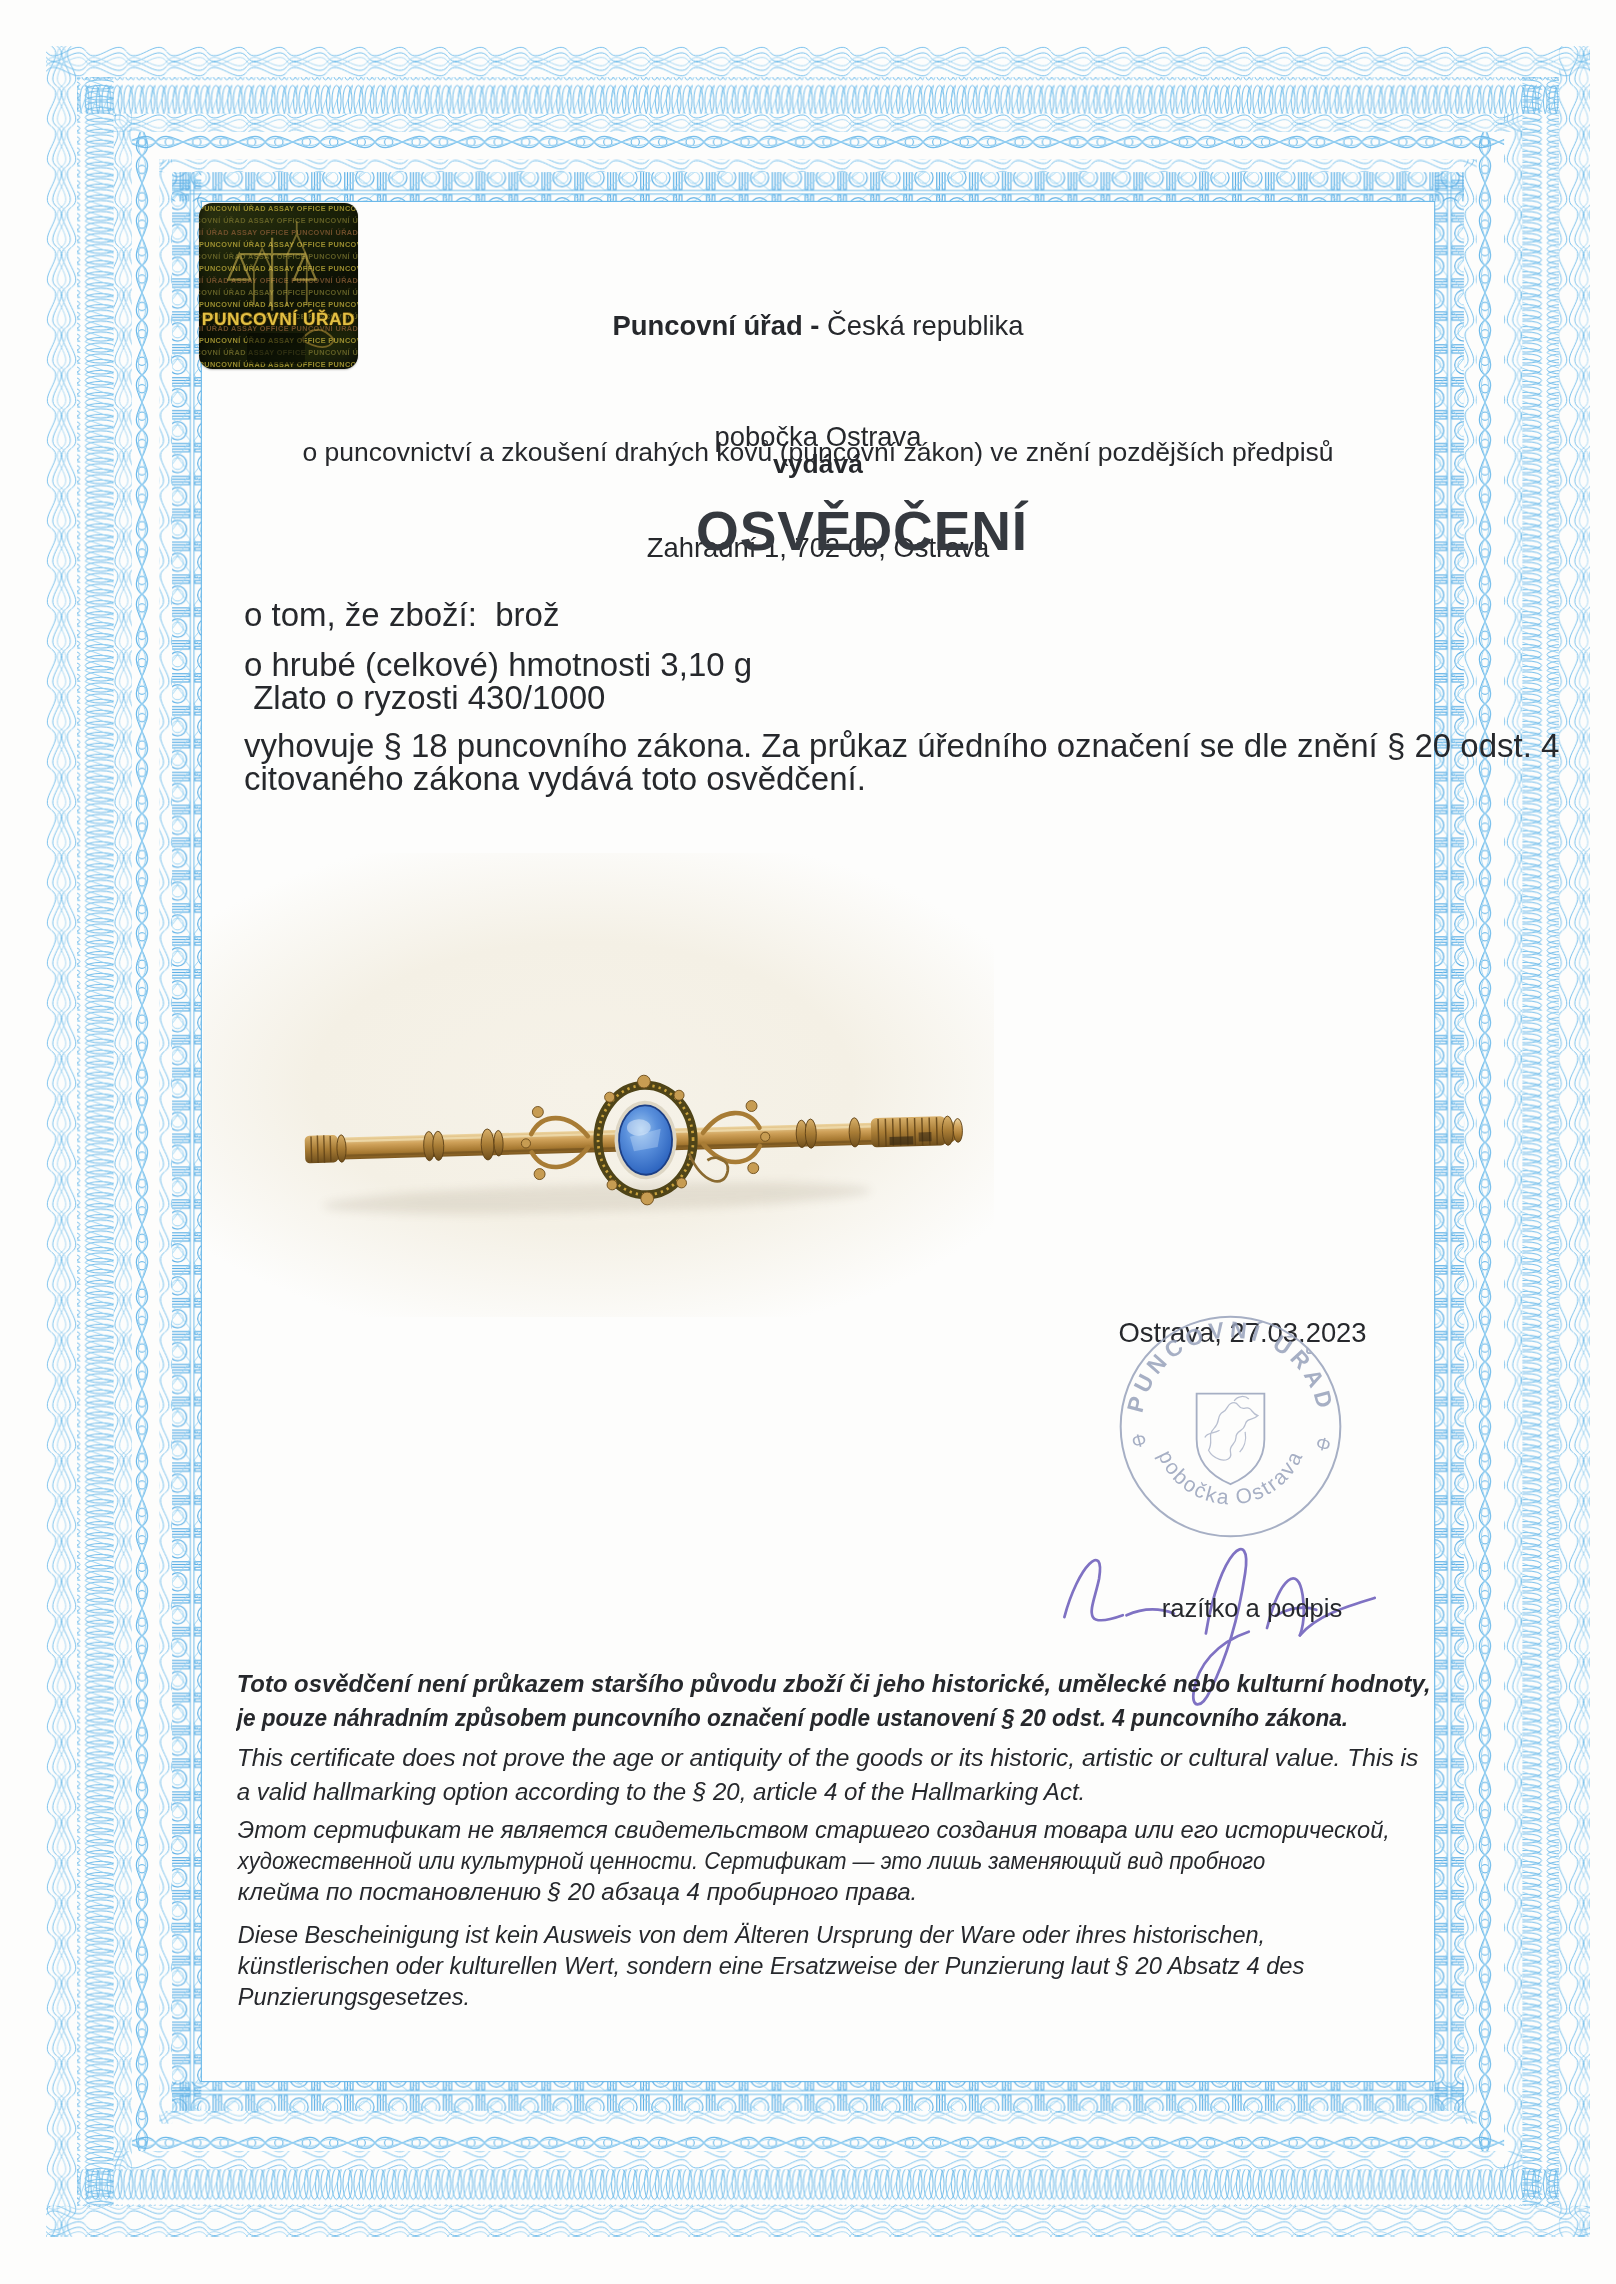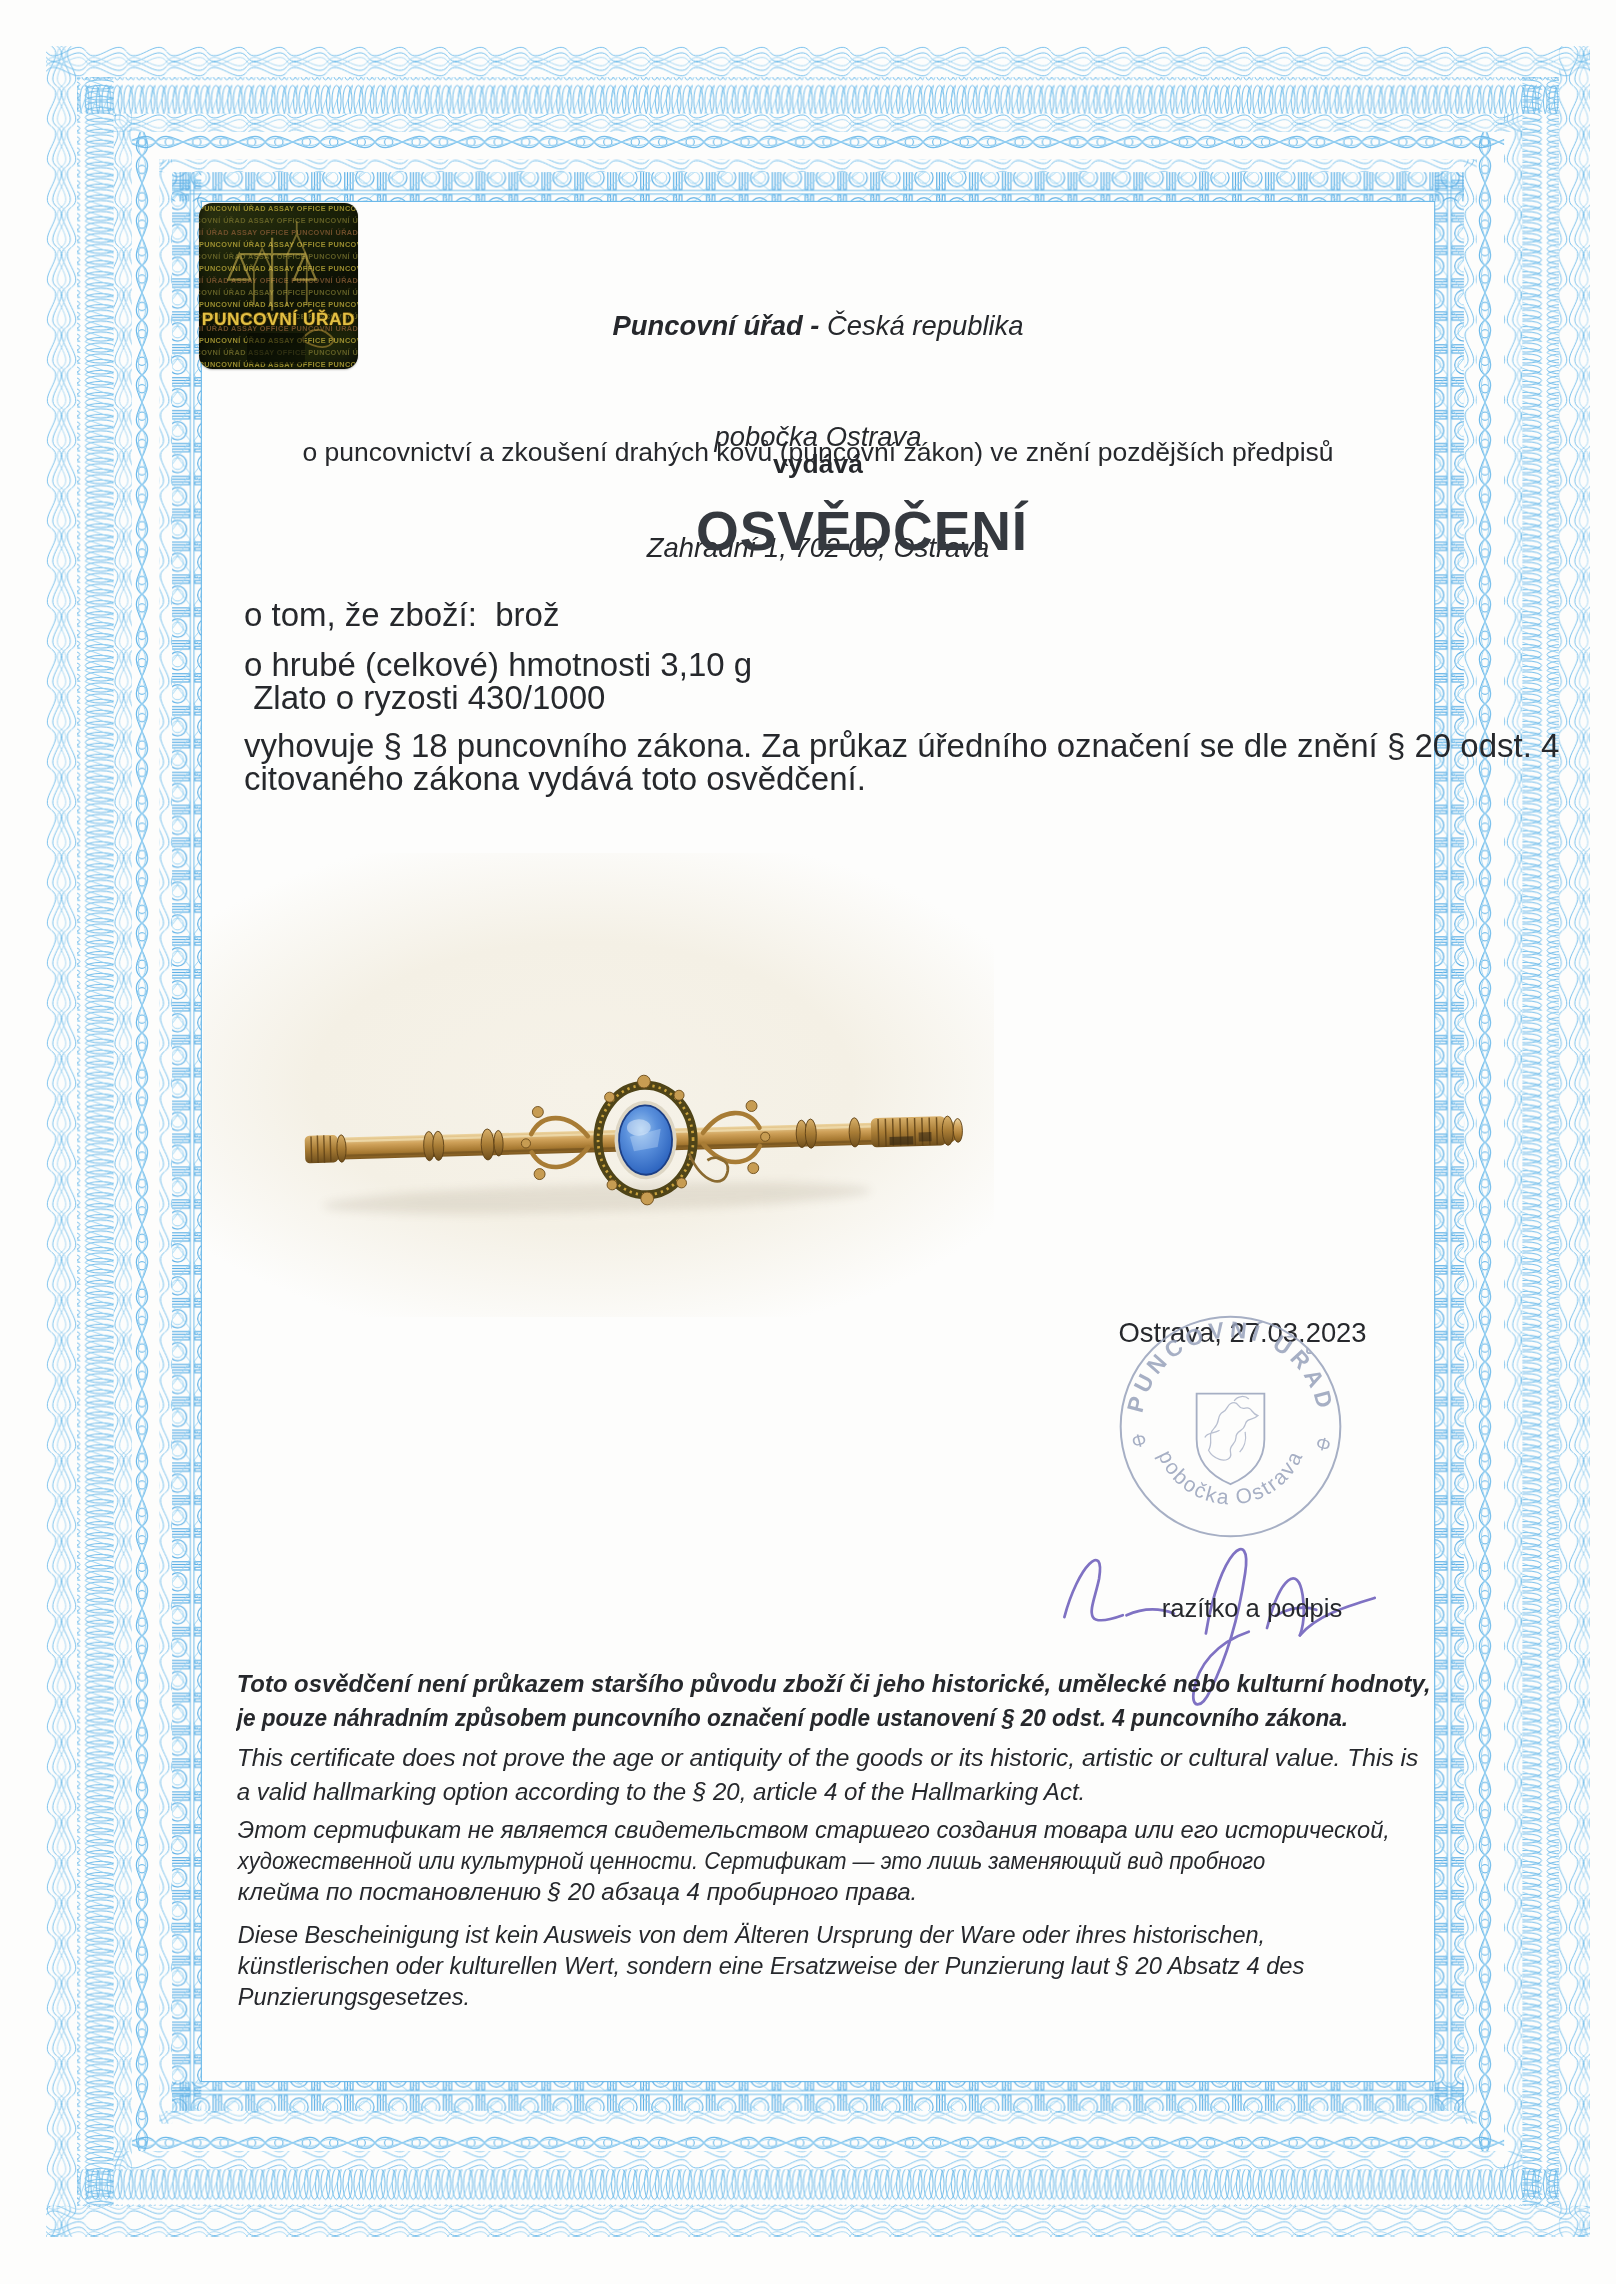--- a/index.html
+++ b/index.html
@@ -19,21 +19,21 @@
   .holo-row.dim{color:#6e6a2a;margin-left:-20px;}
   .holo-row.red{color:#7d5530;margin-left:-37px;}
   .holo-banner{position:absolute;left:0;right:0;top:106px;text-align:center;
     font-size:17.4px;font-weight:bold;letter-spacing:0.5px;color:#e3c043;
     text-shadow:0 0.9px 0 #3a2e08,0 -0.9px 0 #6b5410,0.9px 0 0 #3a2e08,-0.9px 0 0 #3a2e08;}
   .holo-dark{position:absolute;left:48px;top:130px;width:58px;height:31px;
     background:rgba(4,7,2,.55);border-radius:2.7px;filter:blur(0.5px);}
 
   
   .c-line{left:201px;width:1234px;text-align:center;white-space:pre;}
-  .issuer{top:233px;font-size:27.4px;line-height:37px;font-style:italic;}
+  .issuer{top:233px;font-size:27.4px;line-height:37px;}
   .issuer b{font-weight:bold;}
   .legal{top:365px;font-size:26.5px;line-height:35px;}
   .vydava{top:449px;font-size:26.5px;font-weight:bold;text-align:center;}
   .doc-title{top:499px;font-size:55px;font-weight:bold;letter-spacing:0.9px;color:#35393f;margin-left:44px;}
   .detail{left:244px;font-size:33px;white-space:pre;}
   .place-date{left:1078px;top:1317px;width:329px;text-align:center;font-size:27.4px;}
   .caption{left:1133px;top:1594px;width:238px;text-align:center;font-size:25.6px;}
 
   
   .photo-bg{left:203px;top:853px;width:791px;height:464px;

